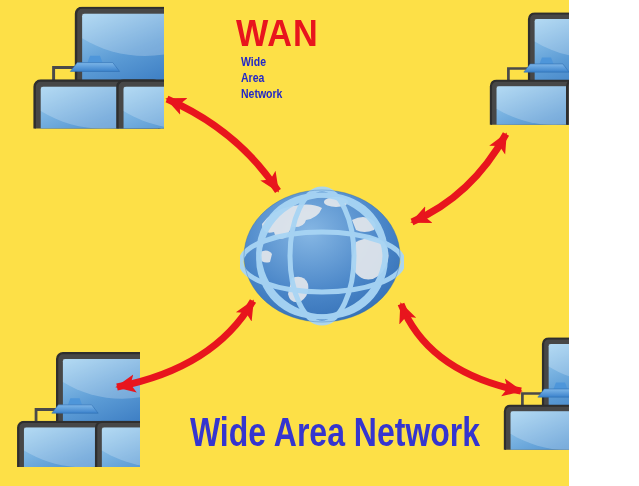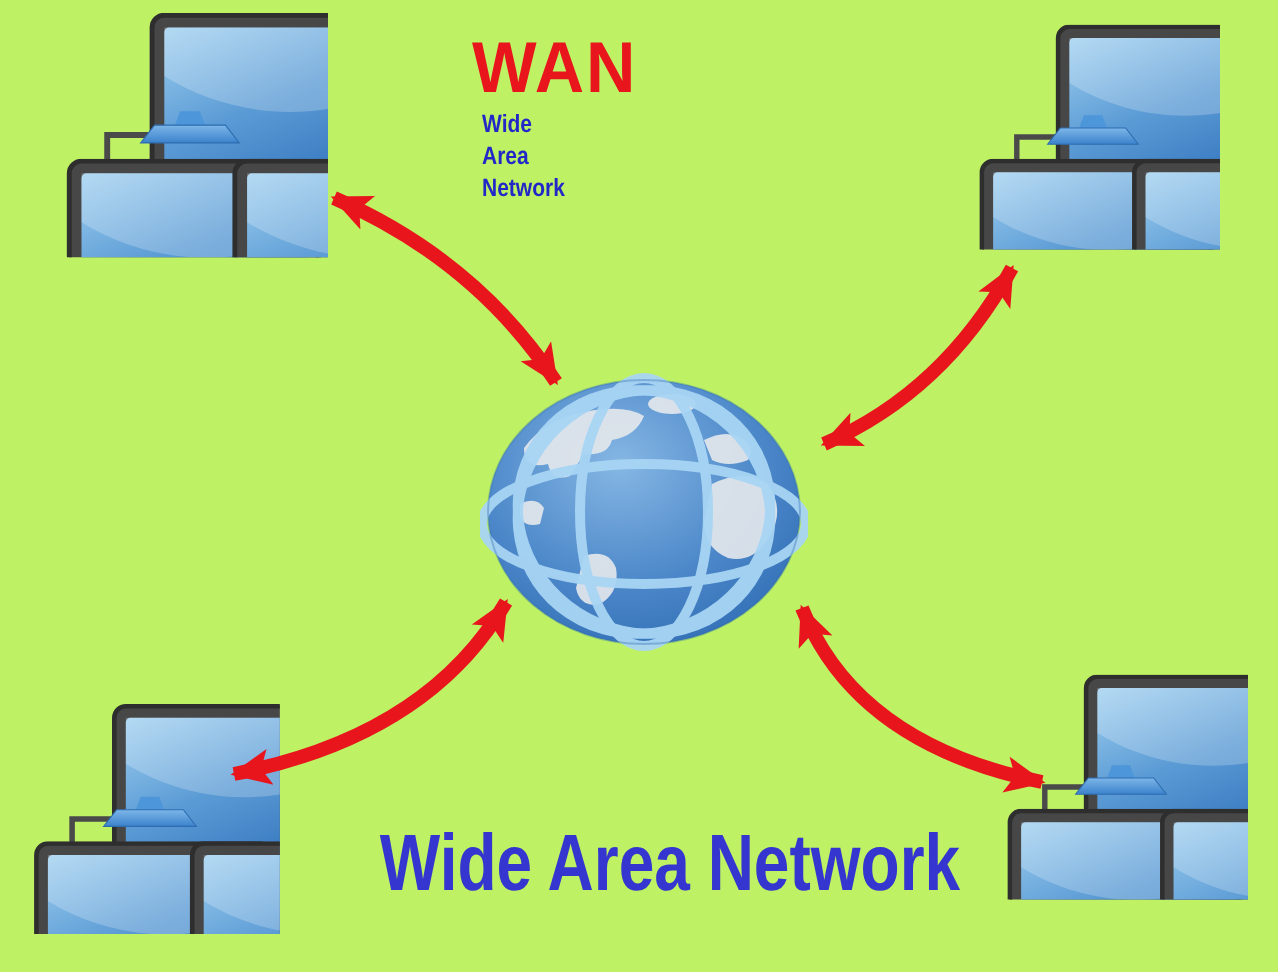--- a/index.html
+++ b/index.html
@@ -1,19 +1,19 @@
 <!DOCTYPE html>
 <html><head>
 <meta charset="utf-8">
 <style>
   html,body{margin:0;padding:0;background:#fff;}
   .stage{
     position:relative;
-    width:639px;height:486px;
-    background:#bef264;
+    width:569px;height:486px;
+    background:#fde047;
     overflow:hidden;
     font-family:"Liberation Sans", sans-serif;
   }
   .abs{position:absolute;}
   
   .wan-title{
     left:236px;top:13px;
     font-size:36px;font-weight:bold;letter-spacing:1px;
     color:#e8151d;
     transform:scaleX(0.95);transform-origin:left top;

